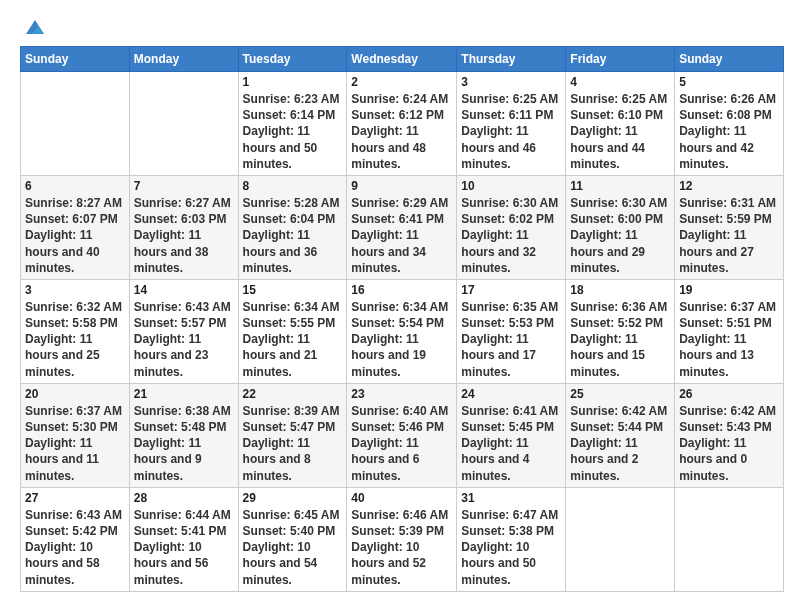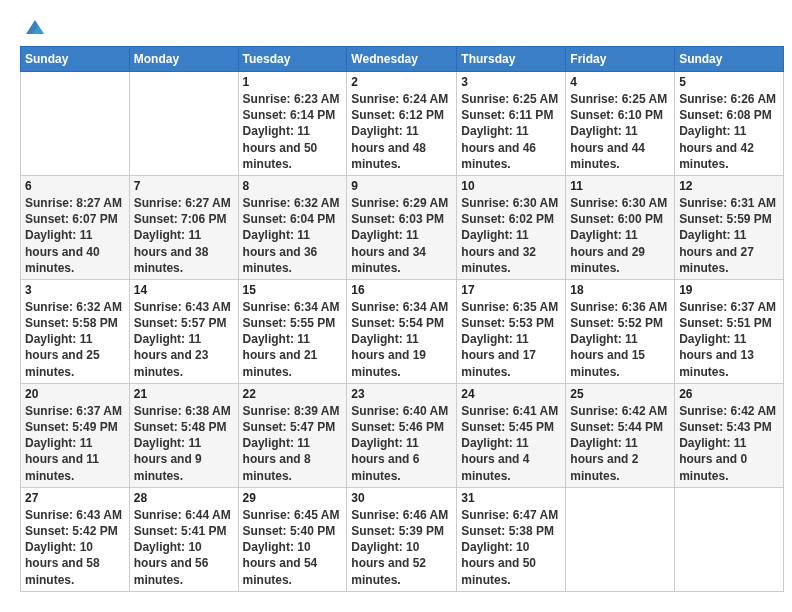--- a/index.html
+++ b/index.html
@@ -172,33 +172,33 @@
         <tr>
           <td>
             <span class="day-num">6</span>
             <div class="day-info">Sunrise: 8:27 AM
 Sunset: 6:07 PM
 Daylight: 11 hours and 40 minutes.</div>
           </td>
           <td>
             <span class="day-num">7</span>
             <div class="day-info">Sunrise: 6:27 AM
-Sunset: 7:06 PM
+Sunset: 6:03 PM
 Daylight: 11 hours and 38 minutes.</div>
           </td>
           <td>
             <span class="day-num">8</span>
-            <div class="day-info">Sunrise: 6:32 AM
+            <div class="day-info">Sunrise: 5:28 AM
 Sunset: 6:04 PM
 Daylight: 11 hours and 36 minutes.</div>
           </td>
           <td>
             <span class="day-num">9</span>
             <div class="day-info">Sunrise: 6:29 AM
-Sunset: 6:03 PM
+Sunset: 6:41 PM
 Daylight: 11 hours and 34 minutes.</div>
           </td>
           <td>
             <span class="day-num">10</span>
             <div class="day-info">Sunrise: 6:30 AM
 Sunset: 6:02 PM
 Daylight: 11 hours and 32 minutes.</div>
           </td>
           <td>
             <span class="day-num">11</span>
@@ -254,21 +254,21 @@
             <span class="day-num">19</span>
             <div class="day-info">Sunrise: 6:37 AM
 Sunset: 5:51 PM
 Daylight: 11 hours and 13 minutes.</div>
           </td>
         </tr>
         <tr>
           <td>
             <span class="day-num">20</span>
             <div class="day-info">Sunrise: 6:37 AM
-Sunset: 5:49 PM
+Sunset: 5:30 PM
 Daylight: 11 hours and 11 minutes.</div>
           </td>
           <td>
             <span class="day-num">21</span>
             <div class="day-info">Sunrise: 6:38 AM
 Sunset: 5:48 PM
 Daylight: 11 hours and 9 minutes.</div>
           </td>
           <td>
             <span class="day-num">22</span>
@@ -314,21 +314,21 @@
 Sunset: 5:41 PM
 Daylight: 10 hours and 56 minutes.</div>
           </td>
           <td>
             <span class="day-num">29</span>
             <div class="day-info">Sunrise: 6:45 AM
 Sunset: 5:40 PM
 Daylight: 10 hours and 54 minutes.</div>
           </td>
           <td>
-            <span class="day-num">30</span>
+            <span class="day-num">40</span>
             <div class="day-info">Sunrise: 6:46 AM
 Sunset: 5:39 PM
 Daylight: 10 hours and 52 minutes.</div>
           </td>
           <td>
             <span class="day-num">31</span>
             <div class="day-info">Sunrise: 6:47 AM
 Sunset: 5:38 PM
 Daylight: 10 hours and 50 minutes.</div>
           </td>

